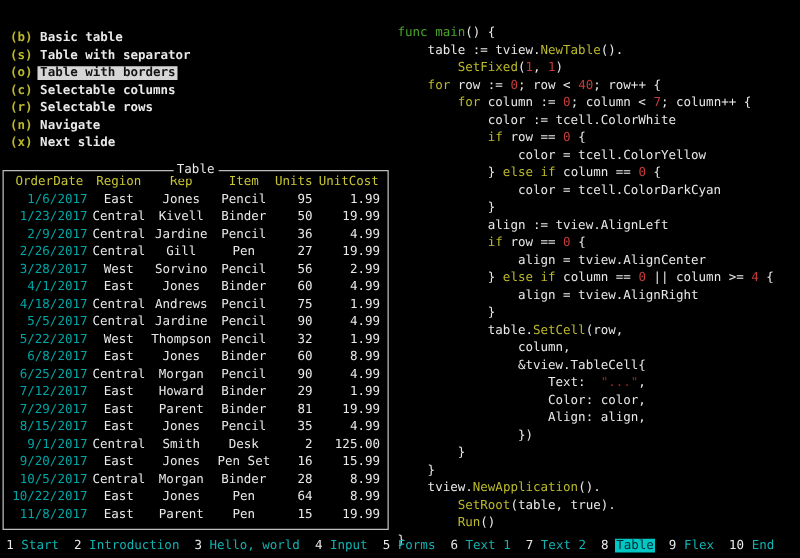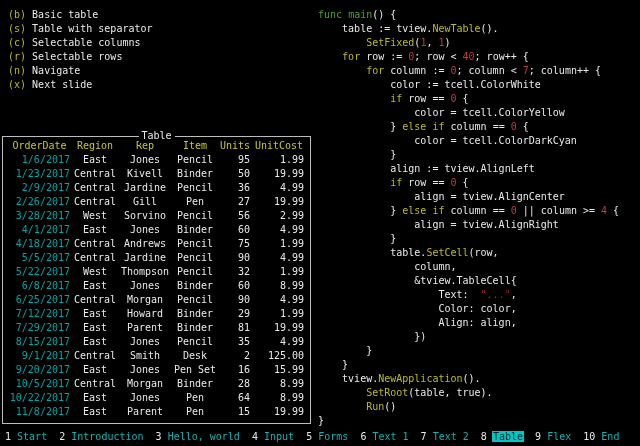--- a/index.html
+++ b/index.html
@@ -11,58 +11,59 @@
     font-size:10px; line-height:14px;
   }
   
   .tok-w { color:#e9e9e9; }
   .tok-y { color:#bcba2a; }
   .tok-g { color:#4aa42a; }
   .tok-n { color:#c23b3b; }
   .tok-s { color:#9b2626; }
 
   
-  .menu { position:absolute; left:8px; top:8px; }
+  .menu { position:absolute; left:8px; top:24px;font-weight:bold; }
   .menu-item { height:14px; white-space:pre; }
   .menu-key { color:#bcba2a; }
   .menu-item-label.selected { background:#d6d6d6; color:#141414; padding:0 2px; margin:0 -2px; }
 
   
   .tablebox {
     position:absolute; left:2px; top:136px; width:309px; height:288px;
     border:1px solid #bdbdbd; padding-top:2px;
   }
   .tabletitle {
     position:absolute; top:-8px; left:50%; transform:translateX(-50%);
     background:#000; padding:0 3px; color:#e9e9e9; white-space:pre;
   }
   .trow { display:grid; grid-template-columns:61px 42px 50px 42px 30px 50px; column-gap:4px; padding:0 6px; height:14px; }
   .trow span { white-space:pre; overflow:hidden; }
   .a-l { text-align:center; } .a-r { text-align:right; } .a-c { text-align:center; }
   .th { color:#c8c633;text-align:center; }
   .cell-date { color:#00a5a5; }
 
   
-  .code { position:absolute; left:318px; top:8px; white-space:pre; }
+  .code { position:absolute; left:318px; top:20px; white-space:pre; }
   .code-line { height:14px; }
 
   
   .statusbar { position:absolute; left:5px; top:430px; height:14px; white-space:pre; }
   .sb-num { color:#e9e9e9; }
   .sb-label { color:#12b2b2; }
   .sb-label.active { background:#00c6c6; color:#012b2b; padding:0 1px; margin:0 -1px; }
 </style>
 </head>
 <body>
 
 <div id="screen">
 
   <div class="menu">
       <div class="menu-item"><span class="menu-key">(b)</span> <span class="menu-item-label">Basic table</span></div>
       <div class="menu-item"><span class="menu-key">(s)</span> <span class="menu-item-label">Table with separator</span></div>
+      <div class="menu-item"><span class="menu-key">(o)</span> <span class="menu-item-label selected">Table with borders</span></div>
       <div class="menu-item"><span class="menu-key">(c)</span> <span class="menu-item-label">Selectable columns</span></div>
       <div class="menu-item"><span class="menu-key">(r)</span> <span class="menu-item-label">Selectable rows</span></div>
       <div class="menu-item"><span class="menu-key">(n)</span> <span class="menu-item-label">Navigate</span></div>
       <div class="menu-item"><span class="menu-key">(x)</span> <span class="menu-item-label">Next slide</span></div>
     </div>
 
   <div class="tablebox">
     <div class="tabletitle">Table</div>
     <div class="trow" id="thead">
         <span class="th a-c">OrderDate</span>

